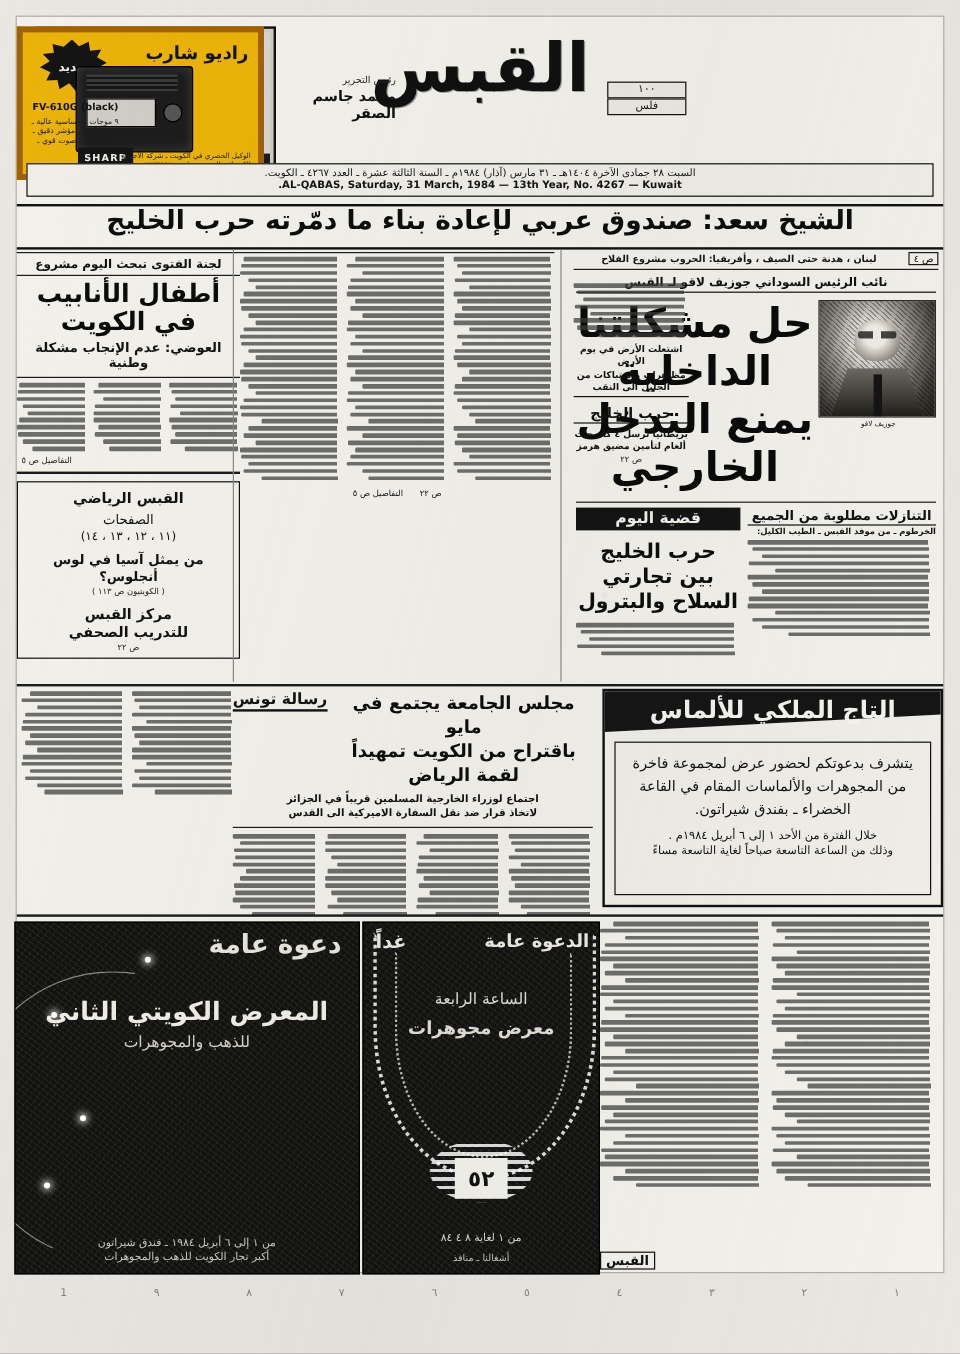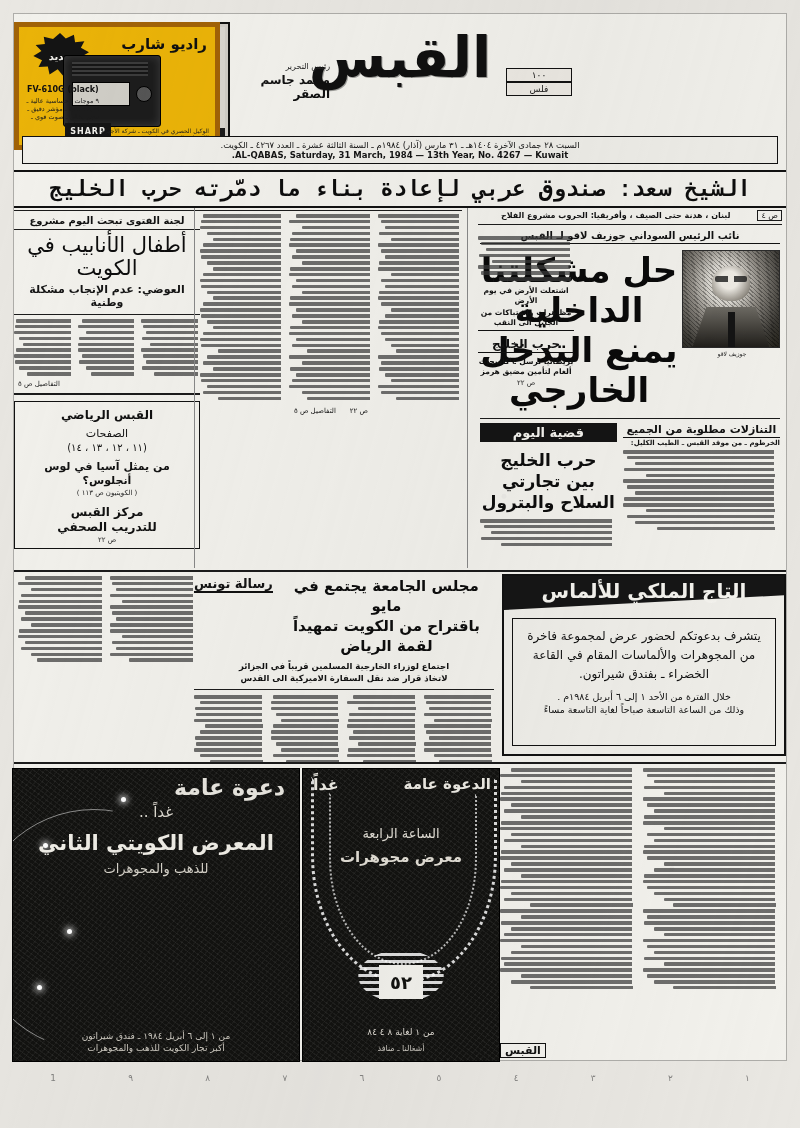--- a/index.html
+++ b/index.html
@@ -101,31 +101,31 @@
   .dateline{
     position:absolute;left:8px;right:8px;top:120px;height:26px;border:1px solid #111;background:#efeee9;
     display:flex;flex-direction:column;align-items:center;justify-content:center;
   }
   .dateline .ar-date{font-size:8.5px;direction:rtl;color:#141414;white-space:nowrap;}
   .dateline .en-date{font-size:8.5px;font-weight:700;color:#141414;white-space:nowrap;}
   
   .banner{
     position:absolute;left:14px;top:170px;width:772px;height:34px;
     border-top:2px solid #111;border-bottom:2px solid #111;
-    display:flex;align-items:center;justify-content:center;background:#f2f1ec;font-family:Liberation Mono, monospace;
+    display:flex;justify-content:center;background:#f2f1ec;
   }
   .banner-text{font-size:22px;font-weight:900;direction:rtl;color:#0d0d0d;letter-spacing:-.5px;white-space:nowrap;}
   
   .grid{position:absolute;left:14px;top:208px;width:772px;height:360px;}
   .colL{position:absolute;right:586px;width:186px;top:0;bottom:0;}
   .colM{position:absolute;right:318px;width:262px;top:0;bottom:0;border-left:1px solid #888;border-right:1px solid #888;}
   .colR{position:absolute;right:0;width:312px;top:0;bottom:0;}
   .kicker{font-size:10px;direction:rtl;text-align:center;font-weight:700;color:#111;}
   .lead-headline{
-    font-size:21px;font-weight:400;direction:rtl;text-align:center;color:#0c0c0c;line-height:23px;letter-spacing:-.5px;
+    font-size:21px;font-weight:700;direction:rtl;text-align:center;color:#0c0c0c;line-height:23px;letter-spacing:-.5px;
   }
   .sub-headline{font-size:11px;direction:rtl;text-align:center;font-weight:700;color:#141414;margin-top:3px;}
   .fake-line{height:3.5px;background:linear-gradient(90deg,#3a3a3a 0 96%,transparent 96%);opacity:.72;margin-bottom:2.4px;border-radius:1px;}
   .fake-line.s1{width:100%}.fake-line.s2{width:92%}.fake-line.s3{width:97%}.fake-line.s4{width:85%}
   .fake-line.s5{width:99%}.fake-line.s6{width:78%}
   .headline-main{
     font-size:34px;font-weight:900;direction:rtl;text-align:center;color:#0a0a0a;line-height:40px;letter-spacing:-1px;
   }
   .photo{
     background:
@@ -695,21 +695,20 @@
     <div class="rule hr2" style="position:absolute;left:0;right:0;top:-6px;"></div>
 
     <div class="ad-dark ad-gold">
       <div class="noise"></div>
       <div class="gold-sweep"></div>
       <div class="spark" style="left:30px;top:74px;"></div>
       <div class="spark" style="left:54px;top:160px;"></div>
       <div class="spark" style="left:24px;top:216px;"></div>
       <div class="spark" style="left:108px;top:28px;"></div>
       <div class="gold-l1 ar">دعوة عامة</div>
-      <div class="gold-l2 ar">غداً ..</div>
       <div class="gold-l3 ar">المعرض الكويتي الثاني</div>
       <div class="gold-l4 ar">للذهب والمجوهرات</div>
       <div class="gold-foot ar">من ١ إلى ٦ أبريل ١٩٨٤ ـ فندق شيراتون</div>
       <div class="gold-foot ar" style="bottom:6px;">أكبر تجار الكويت للذهب والمجوهرات</div>
     </div>
 
     <div class="ad-dark ad-jewel">
       <div class="noise"></div>
       <div class="necklace"></div>
       <div class="necklace2"></div>

